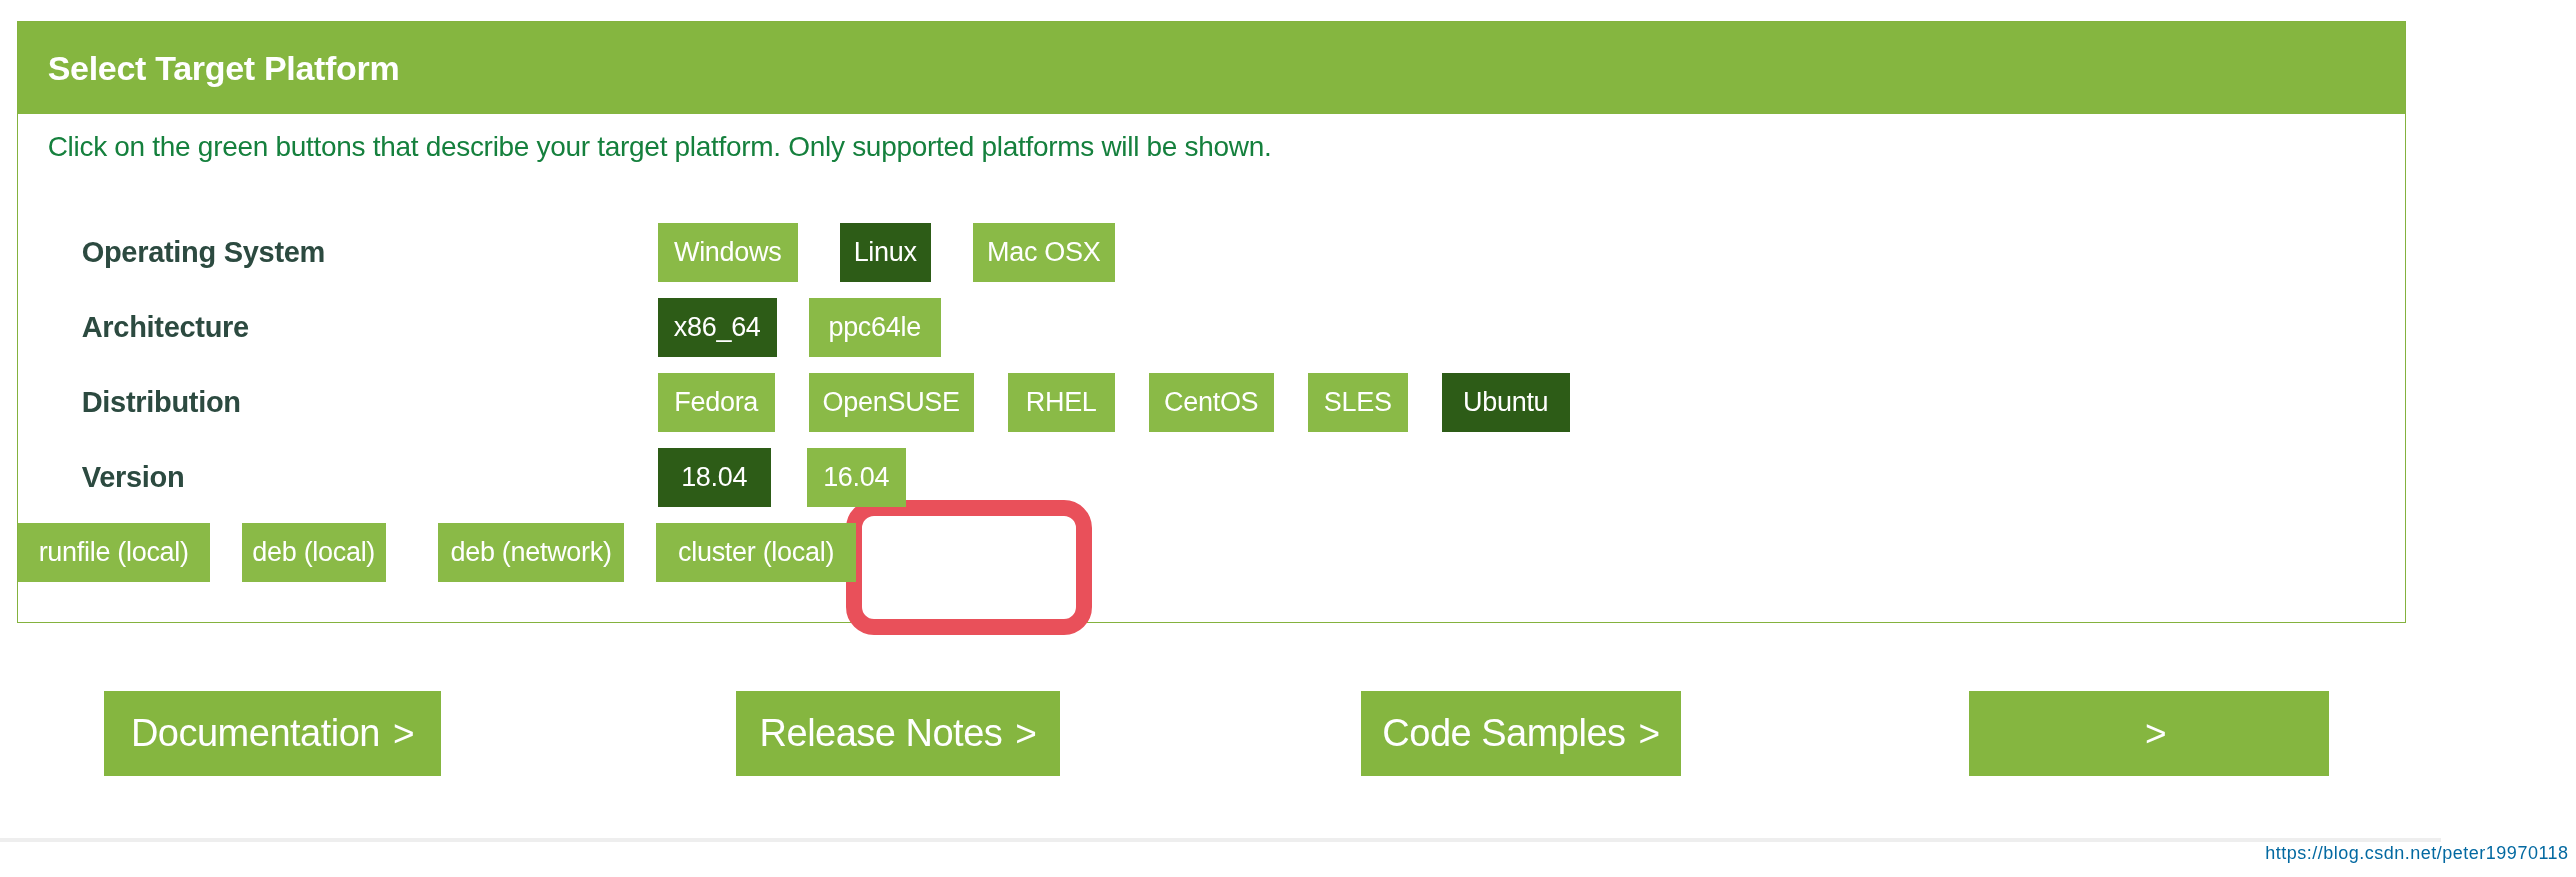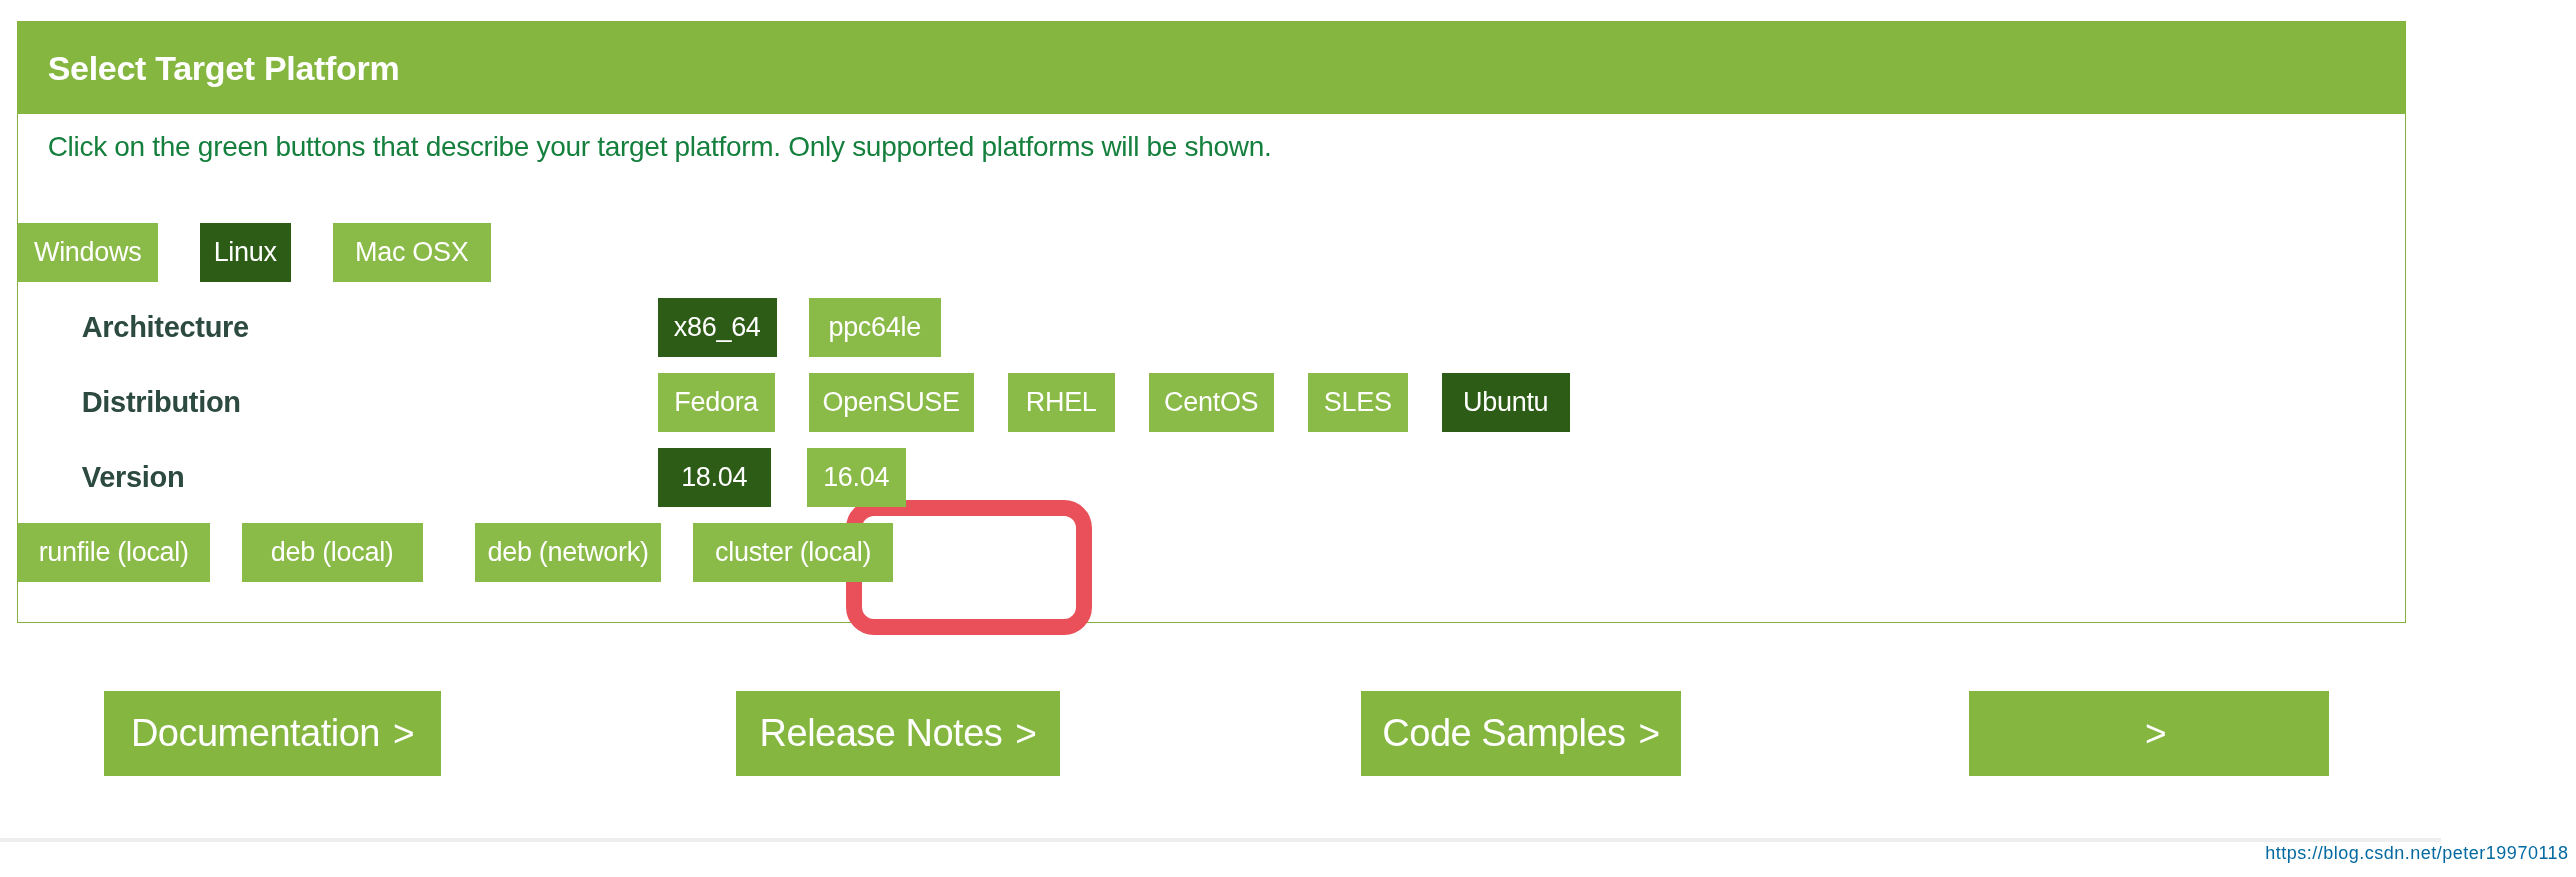--- a/index.html
+++ b/index.html
@@ -24,27 +24,27 @@
   .btn { height:59px; display:flex; align-items:center; justify-content:center;
          background:#8aba47; color:#ffffff; font-size:27px; letter-spacing:-0.3px;
          cursor:pointer; white-space:nowrap; }
   .btn.sel { background:#2d5c17; }
 
   .r0 .row-buttons { gap:42px; }
   .r1 .row-buttons { gap:32px; }
   .r2 .row-buttons { gap:34px; }
   .r3 .row-buttons { gap:36px; }
   .r4 .row-buttons { gap:32px; }
-  .r0 .btn:nth-child(1){width:140px;} .r0 .btn:nth-child(2){width:91px;} .r0 .btn:nth-child(3){width:158px;}
+  .r0 .btn:nth-child(1){width:140px;} .r0 .btn:nth-child(2){width:91px;} .r0 .btn:nth-child(3){width:142px;}
   .r1 .btn:nth-child(1){width:119px;} .r1 .btn:nth-child(2){width:132px;}
   .r2 .btn:nth-child(1){width:117px;} .r2 .btn:nth-child(2){width:165px;}
   .r2 .btn:nth-child(3){width:107px;} .r2 .btn:nth-child(4){width:125px;}
   .r2 .btn:nth-child(5){width:100px;} .r2 .btn:nth-child(6){width:128px;}
   .r3 .btn:nth-child(1){width:113px;} .r3 .btn:nth-child(2){width:99px;}
-  .r4 .btn:nth-child(1){width:192px;} .r4 .btn:nth-child(2){width:181px;}
+  .r4 .btn:nth-child(1){width:192px;} .r4 .btn:nth-child(2){width:144px;}
   .r4 .btn:nth-child(3){width:186px; margin-left:20.4px;} .r4 .btn:nth-child(4){width:200px;}
 
   
   .annotation { position:absolute; left:846px; top:500px; width:246px; height:135px;
                 border:16px solid #e9505a; border-radius:28px; background:#ffffff;
                 z-index:2; }
 
   
   .footer-btn { position:absolute; top:691px; height:85px; background:#85b640;
                 color:#ffffff; font-size:38px; letter-spacing:-0.5px; display:flex;
@@ -67,20 +67,21 @@
 
 <div class="panel">
   <div class="panel-header">
     <span class="panel-title">Select Target Platform</span>
   </div>
   <div class="instruction">Click on the green buttons that describe your target platform. Only supported platforms will be shown.</div>
 
   <div class="rows">
 
     <div class="row r0">
+      <div class="row-label">Operating System</div>
       <div class="row-buttons">
         <div class="btn">Windows</div>
         <div class="btn sel">Linux</div>
         <div class="btn">Mac OSX</div>
       </div>
     </div>
 
     <div class="row r1">
       <div class="row-label">Architecture</div>
       <div class="row-buttons">

